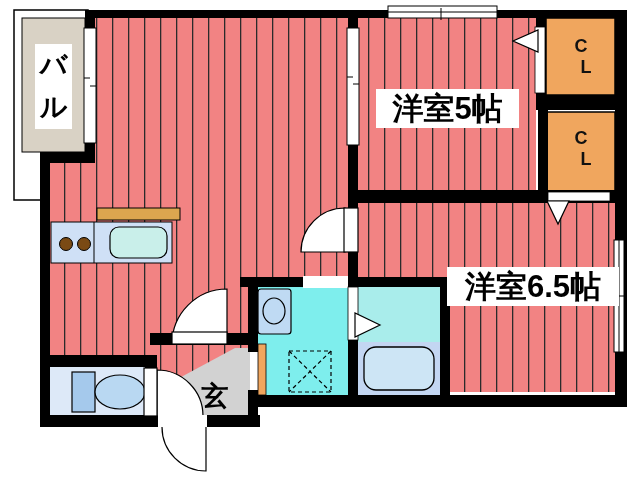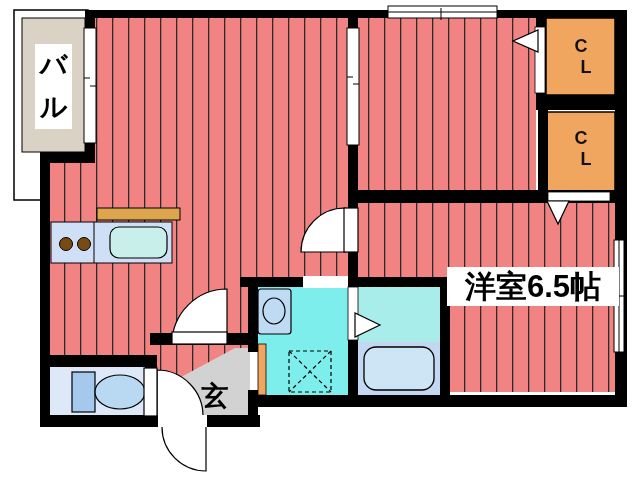--- a/index.html
+++ b/index.html
@@ -136,20 +136,21 @@
     <rect x="172" y="332" width="55" height="12" fill="#fff" stroke="#000" stroke-width="1.2"></rect>
 
     <path d="M157,416 L157,370 A46,46 0 0 1 203,416 Z" fill="#fff" stroke="#000" stroke-width="1.2"></path>
     <rect x="144" y="368" width="13" height="48" fill="#fff" stroke="#000" stroke-width="1.2"></rect>
 
     <rect x="158" y="415" width="49" height="12" fill="#fff"></rect>
     <path d="M162,427 A44,44 0 0 0 206,471 L206,427" fill="none" stroke="#000" stroke-width="1.2"></path>
   </g>
 </svg>
 
+<div class="room-label" id="room5-label">洋室5帖</div>
 <div class="room-label" id="room65-label">洋室6.5帖</div>
 <div class="room-label" id="balcony-label">
   <span>バ</span>
   <span>ル</span>
 </div>
 <div class="room-label" id="genkan-label">玄</div>
 <div class="cl-label" id="cl-upper-label">
   <span>C</span>
   <span class="l2">L</span>
 </div>

